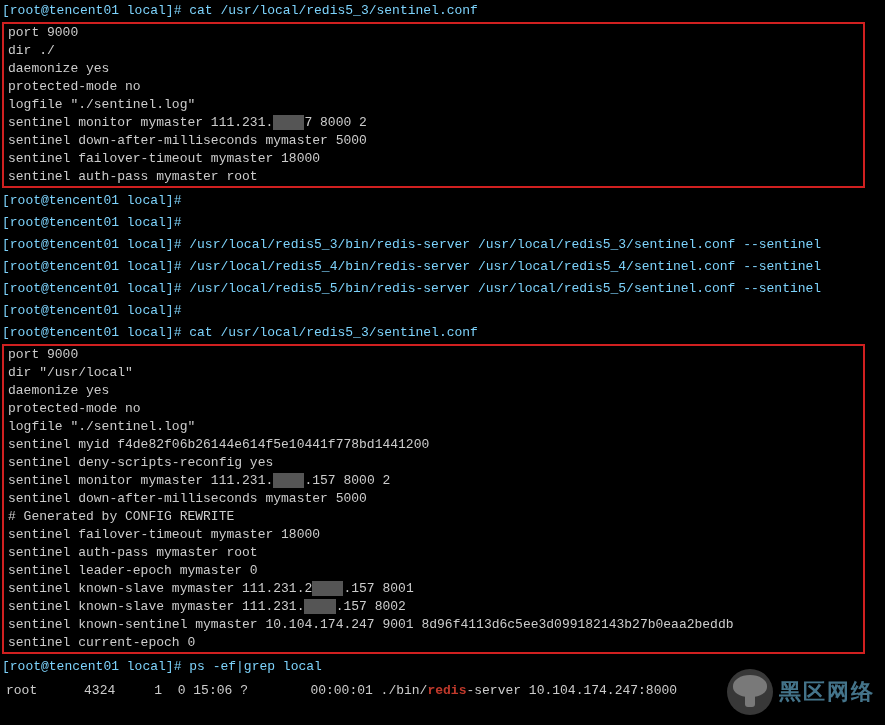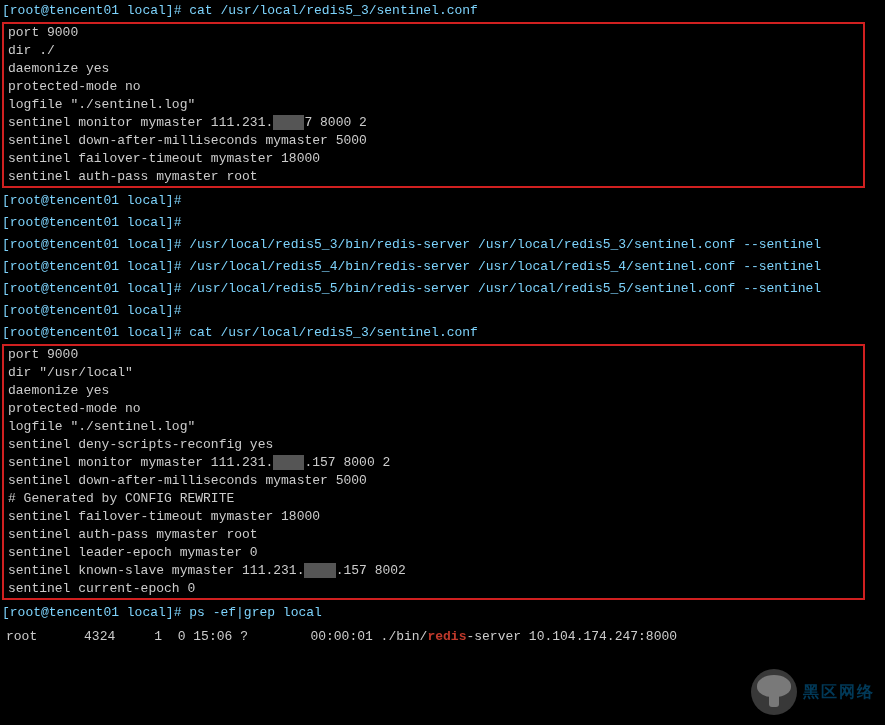--- a/index.html
+++ b/index.html
@@ -53,22 +53,22 @@
   }
   .wm-icon::after {
     content: "";
     position: absolute;
     width: 10px; height: 12px;
     background: #ddd;
     border-radius: 0 0 3px 3px;
     top: 26px; left: 18px;
   }
   .wm-text {
-    color: #0369a1;
-    font-size: 16px;
+    color: #7dd3fc;
+    font-size: 22px;
     font-weight: bold;
     font-family: sans-serif;
     letter-spacing: 2px;
   }
 </style>
 </head>
 <body>
 
 <div class="term prompt-row"><span>[root@tencent01 local]#</span> <span>cat /usr/local/redis5_3/sentinel.conf</span></div>
 
@@ -91,28 +91,31 @@
 <div class="term prompt-row"><span>[root@tencent01 local]#</span> <span>/usr/local/redis5_5/bin/redis-server /usr/local/redis5_5/sentinel.conf --sentinel</span></div>
 <div class="term prompt-row"><span>[root@tencent01 local]#</span></div>
 <div class="term prompt-row"><span>[root@tencent01 local]#</span> <span>cat /usr/local/redis5_3/sentinel.conf</span></div>
 
 <div class="redbox">
   <div class="term">port 9000</div>
   <div class="term">dir "/usr/local"</div>
   <div class="term">daemonize yes</div>
   <div class="term">protected-mode no</div>
   <div class="term">logfile "./sentinel.log"</div>
+  <div class="term">sentinel myid f4de82f06b26144e614f5e10441f778bd1441200</div>
   <div class="term">sentinel deny-scripts-reconfig yes</div>
   <div class="term"><span>sentinel monitor mymaster 111.231.</span><span style="background:#555;color:#555">    </span><span>.157 8000 2</span></div>
   <div class="term">sentinel down-after-milliseconds mymaster 5000</div>
   <div class="term"># Generated by CONFIG REWRITE</div>
   <div class="term">sentinel failover-timeout mymaster 18000</div>
   <div class="term">sentinel auth-pass mymaster root</div>
   <div class="term">sentinel leader-epoch mymaster 0</div>
+  <div class="term"><span>sentinel known-slave mymaster 111.231.2</span><span style="background:#555;color:#555">    </span><span>.157 8001</span></div>
   <div class="term"><span>sentinel known-slave mymaster 111.231.</span><span style="background:#555;color:#555">    </span><span>.157 8002</span></div>
+  <div class="term">sentinel known-sentinel mymaster 10.104.174.247 9001 8d96f4113d6c5ee3d099182143b27b0eaa2beddb</div>
   <div class="term">sentinel current-epoch 0</div>
 </div>
 
 <div class="term prompt-row"><span>[root@tencent01 local]#</span> <span>ps -ef|grep local</span></div>
 
 <div class="ps-table">
 <div class="term ps-row"><span>root</span>      <span>4324</span>     <span>1</span>  <span>0</span> <span>15:06</span> <span>?</span>        <span>00:00:01</span> <span>./bin/</span><span class="red">redis</span><span>-server 10.104.174.247:8000</span></div>
 
 </div>
 

